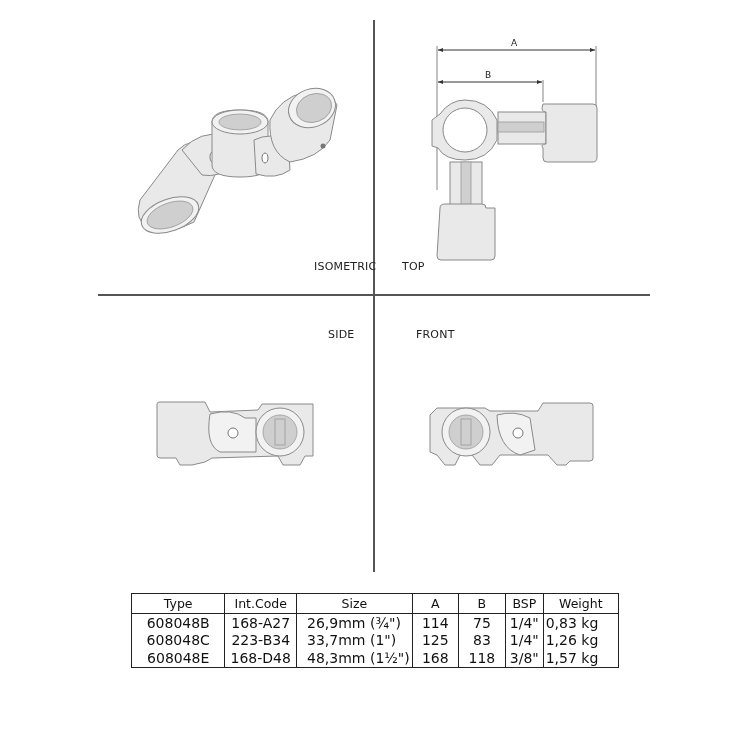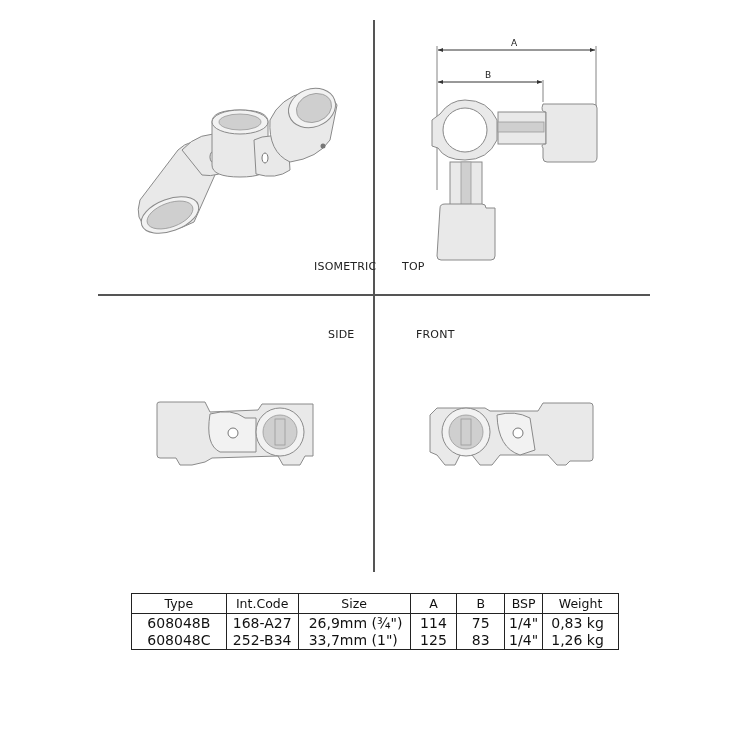--- a/index.html
+++ b/index.html
@@ -19,21 +19,21 @@
 
   table.spec { position:absolute; left:131px; top:593px; width:488px;
                border-collapse:collapse; font-family:"DejaVu Sans", sans-serif;
                font-size:11px; color:#111; }
   table.spec th, table.spec td { border-left:1px solid #222; border-right:1px solid #222;
                text-align:center; padding:0 2px; white-space:nowrap; }
   table.spec { border:1.5px solid #222; }
   table.spec th { font-weight:normal; font-size:12.5px; height:19px; border-bottom:1.5px solid #222; }
   table.spec td { height:17.5px; font-size:14px; }
   table.spec td.left { text-align:left; padding-left:10px; }
-  table.spec td.right { text-align:center; padding-right:8px; }
+  table.spec td.right { text-align:left; padding-right:8px; }
 </style>
 </head>
 <body>
 
 <div class="vline"></div>
 <div class="hline"></div>
 
 <svg class="drawing" style="left:130px; top:80px;" width="240" height="170" viewBox="0 0 240 170">
 
   <path class="part" d="M10,120 L48,70 Q60,58 80,62 L96,70 L64,142 Q40,155 18,148 Q4,140 10,120 Z"></path>
@@ -131,21 +131,30 @@
       <td>608048B</td>
       <td>168-A27</td>
       <td class="left">26,9mm (¾")</td>
       <td>114</td>
       <td>75</td>
       <td>1/4"</td>
       <td class="right">0,83 kg</td>
     </tr>
     <tr>
       <td>608048C</td>
-      <td>252-B34</td>
+      <td>223-B34</td>
       <td class="left">33,7mm (1")</td>
       <td>125</td>
       <td>83</td>
       <td>1/4"</td>
       <td class="right">1,26 kg</td>
     </tr>
+    <tr>
+      <td>608048E</td>
+      <td>168-D48</td>
+      <td class="left">48,3mm (1½")</td>
+      <td>168</td>
+      <td>118</td>
+      <td>3/8"</td>
+      <td class="right">1,57 kg</td>
+    </tr>
   </tbody>
 </table>
 
 </body></html>

